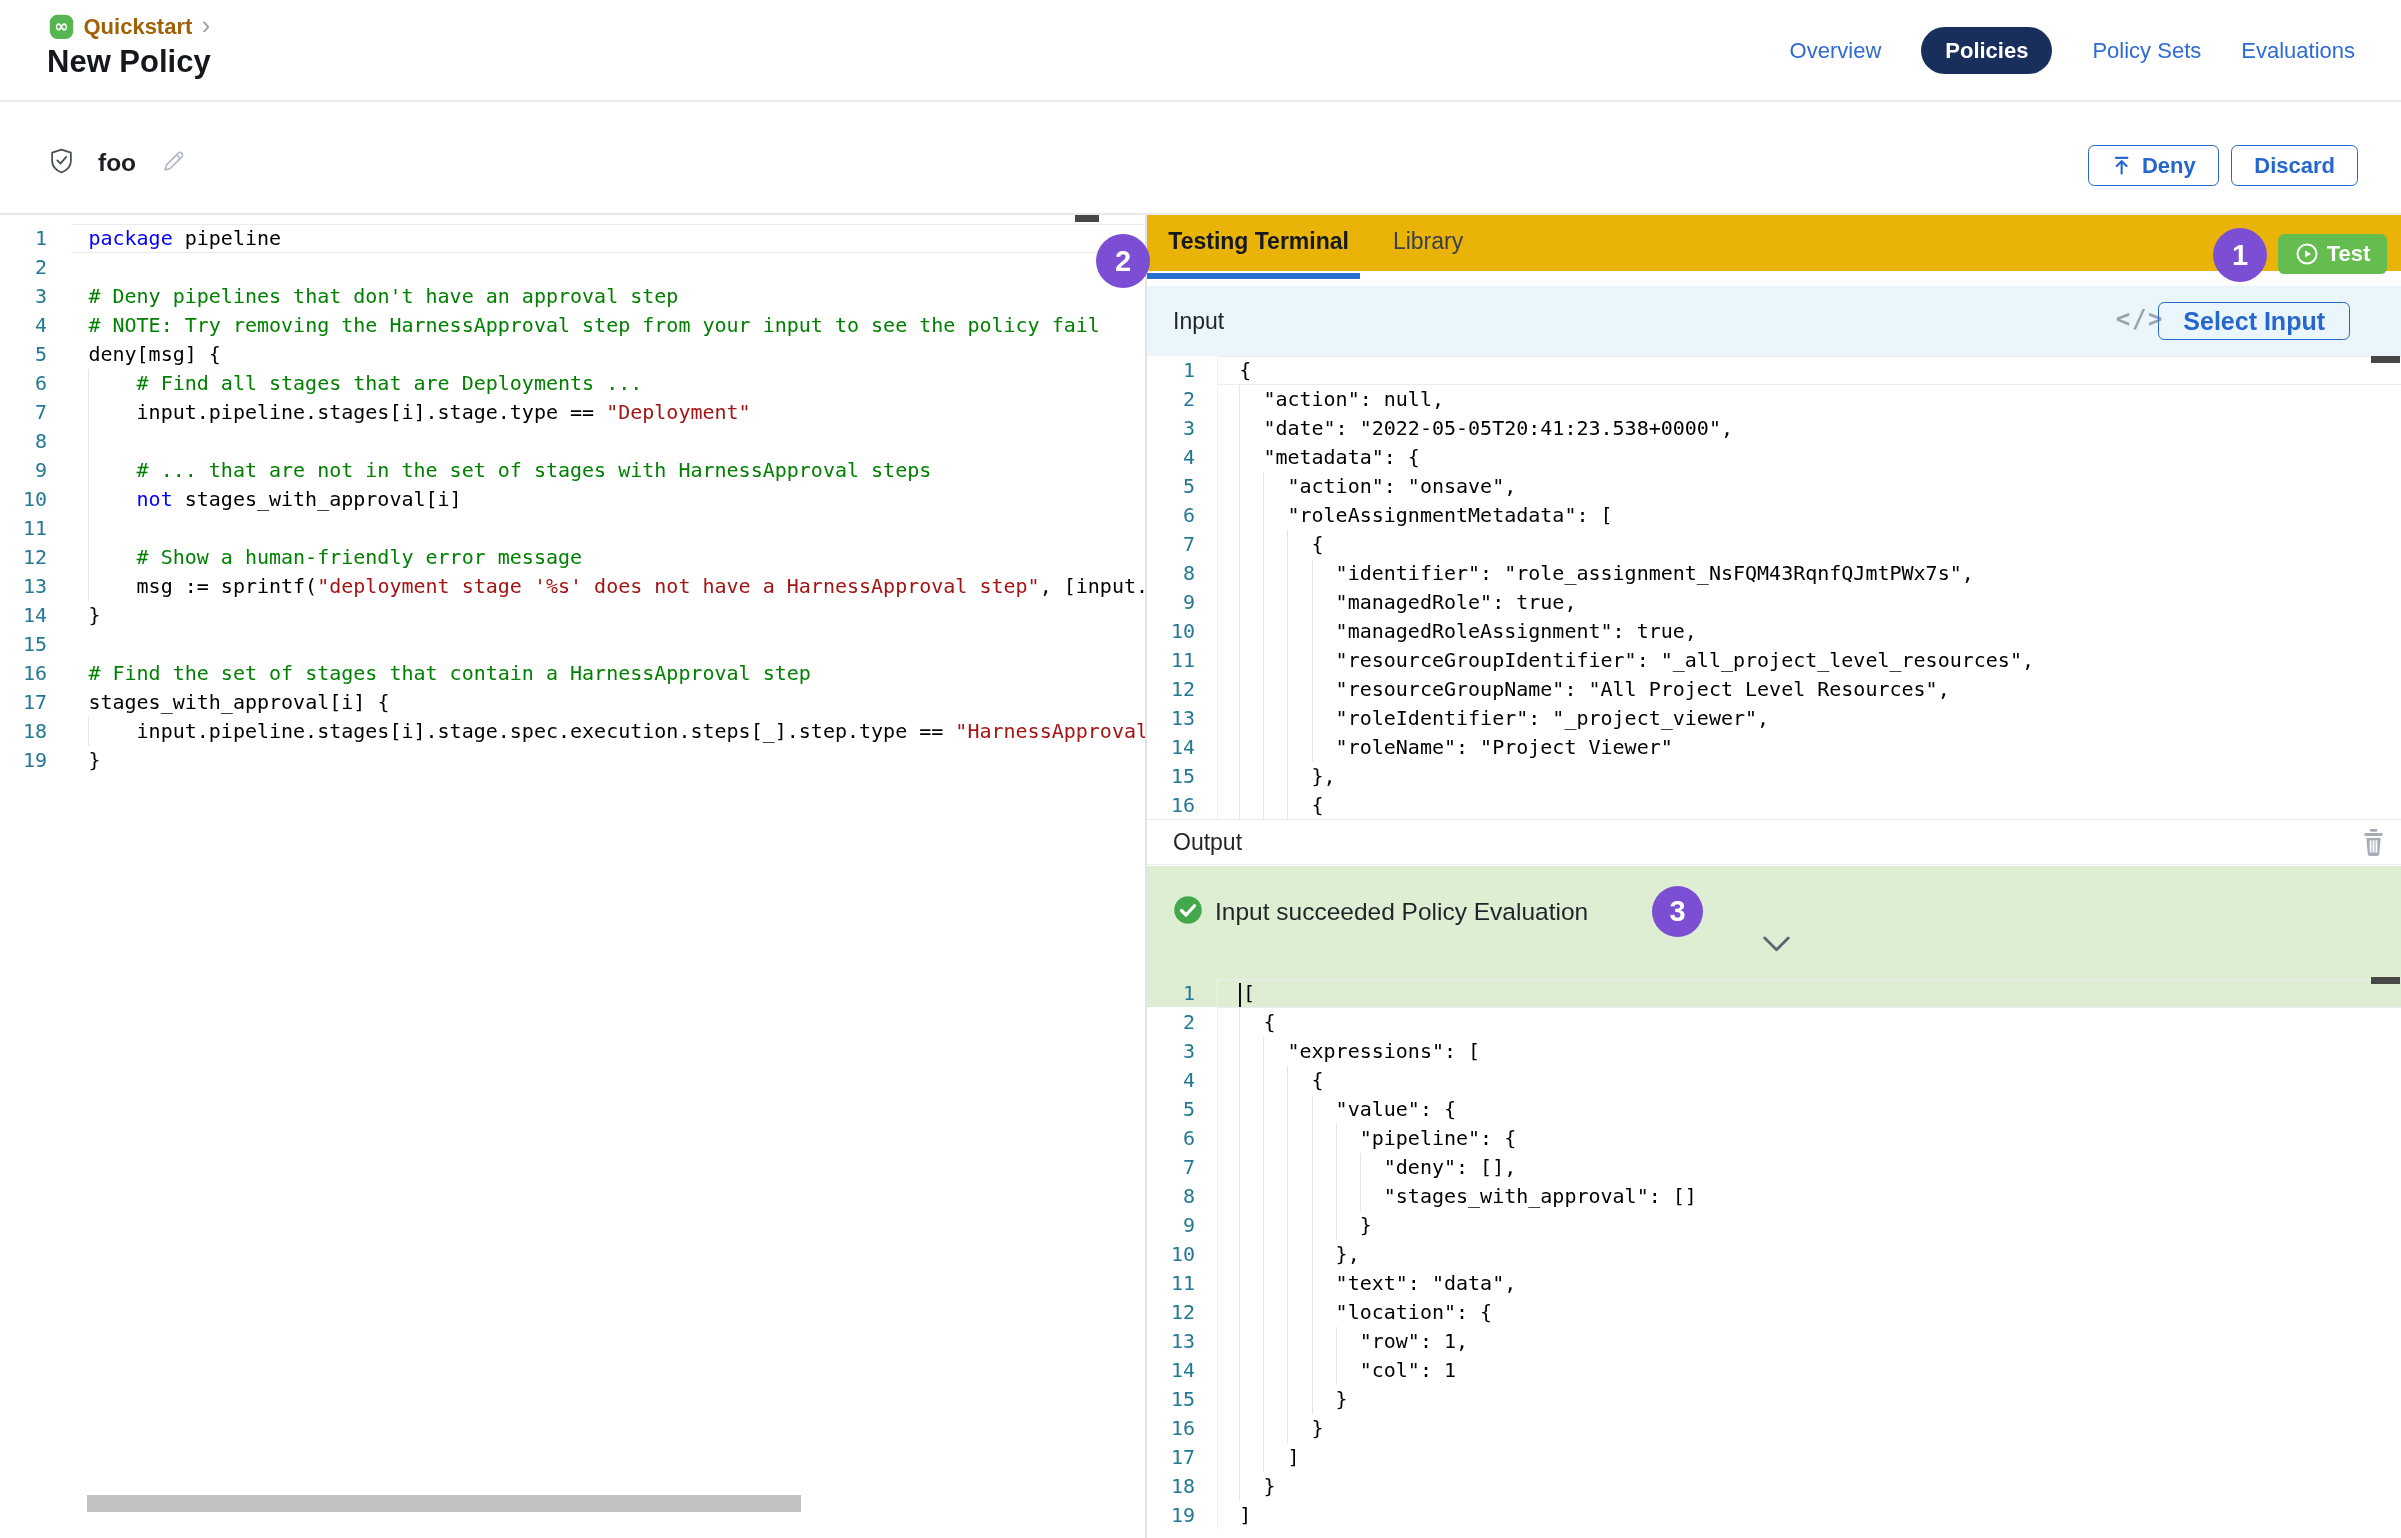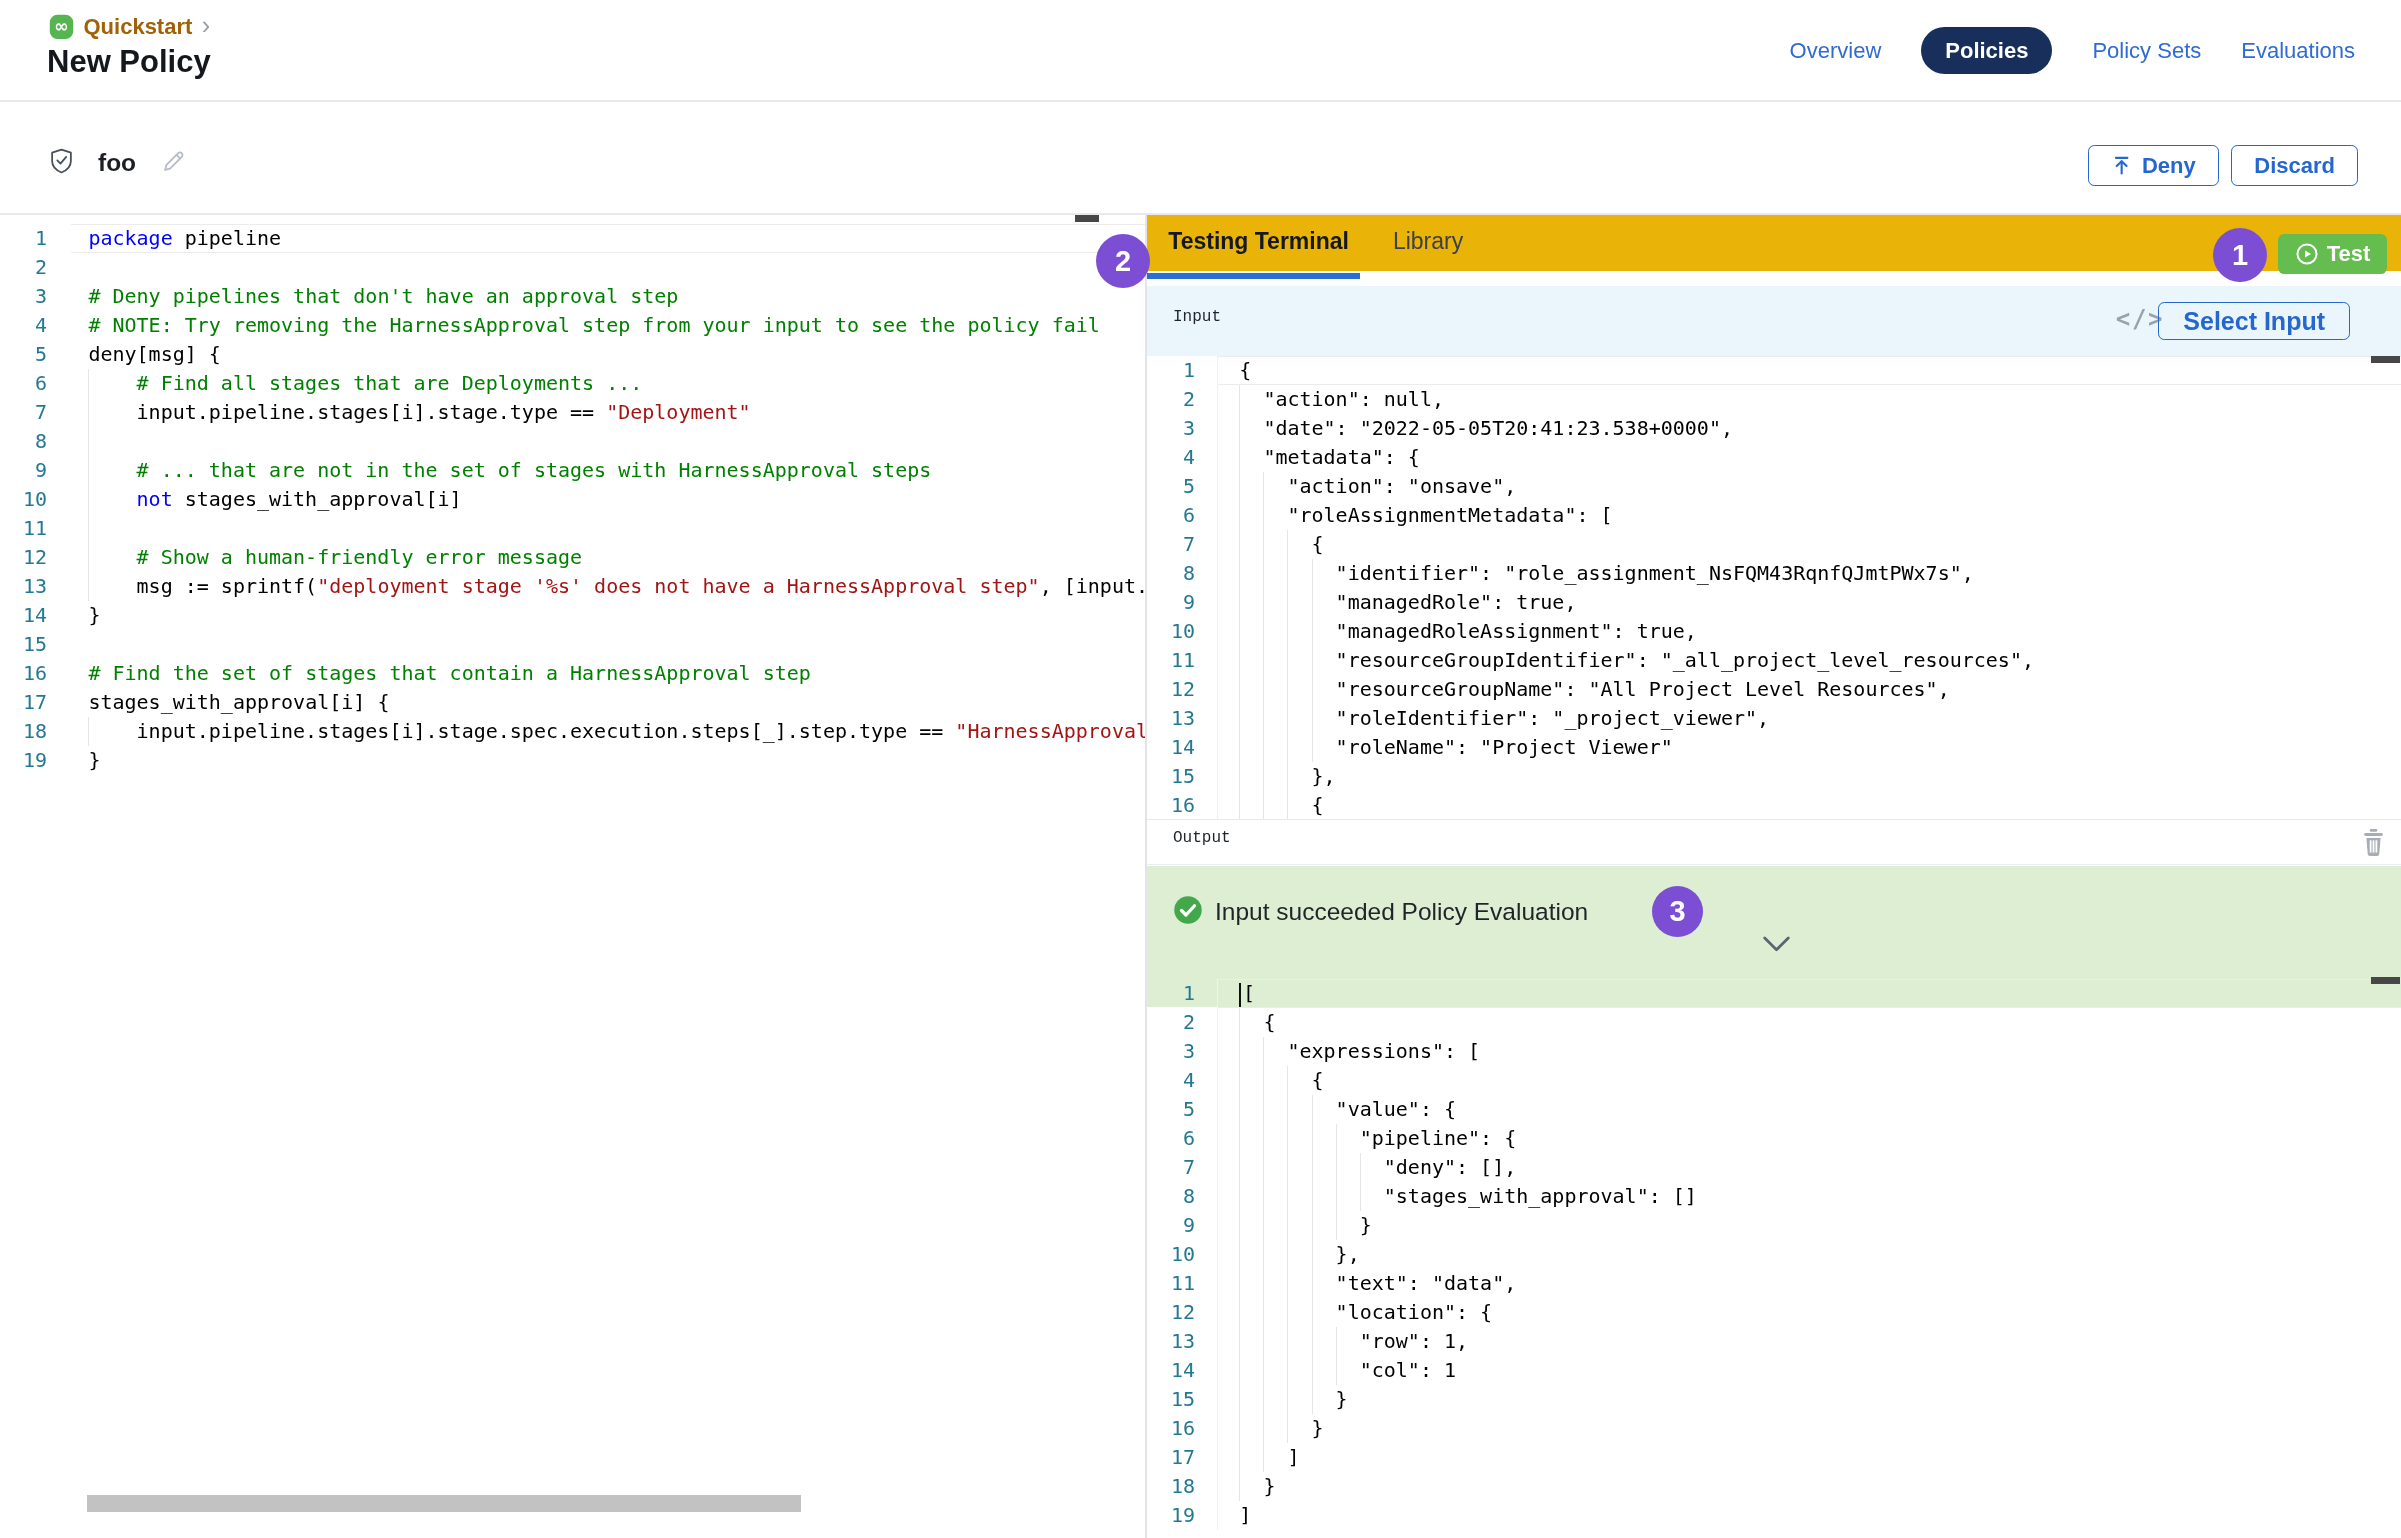--- a/index.html
+++ b/index.html
@@ -57,21 +57,21 @@
               padding-left:21.3px; gap:44px; background:#eab308; }
   .tab { font-size:23px; color:#3c4147; cursor:pointer; position:relative; padding-bottom:3.2px; }
   .tab-active { font-weight:700; color:#15181c; }
   .tab-active::after { content:""; position:absolute; left:-21.3px; right:-11px; bottom:-20.6px;
                        height:5.5px; background:#2b6fd3; }
   .test-button { left:2278px; top:234px; width:109px; height:40px; background:#64bd4e;
                  border:none; border-radius:6.3px; color:#fff; font-size:22px; font-weight:700;
                  display:flex; align-items:center; justify-content:center; gap:8px; cursor:pointer;
                  font-family:"Liberation Sans",sans-serif; }
   .input-header { left:1147px; top:286px; right:0; height:70px; background:#eaf6fc; }
-  .panel-title { font-size:16px; color:#1f2428;font-family:Liberation Mono, monospace; }
+  .panel-title { font-size:23px; color:#1f2428; }
   .input-title { position:absolute; left:26px; top:22px; }
   .code-toggle { position:absolute; right:237px; top:19px; font-size:24px; font-weight:700;
                  color:#9aa1ab; letter-spacing:1.6px; cursor:pointer;
                  font-family:"DejaVu Sans Mono",monospace; }
   .select-input-btn { position:absolute; right:51px; top:16px; height:38px; padding:0 24px;
                  border:1.6px solid #2667ce; border-radius:6.3px; background:transparent;
                  color:#2667ce; font-size:25px; font-weight:600; cursor:pointer;
                  font-family:"Liberation Sans",sans-serif; }
   .input-code-wrap { left:1147px; top:356px; right:0; height:463px; overflow:hidden; }
   .output-header { left:1147px; top:819px; right:0; height:46px; background:#fff;

